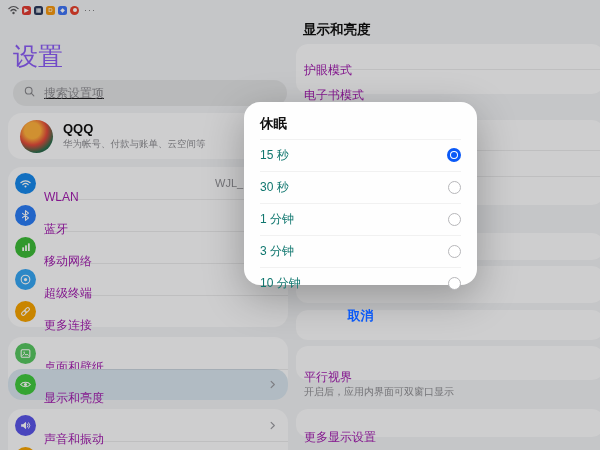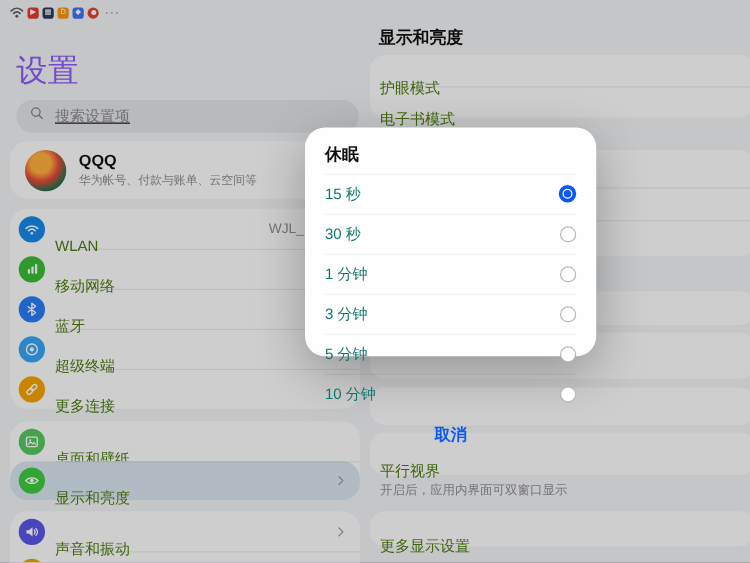--- a/index.html
+++ b/index.html
@@ -19,21 +19,21 @@
   
   .pane-title{position:absolute;left:13px;top:40px;font-size:25px;font-weight:normal;color:#8b5cf6;z-index:2;}
   .searchbar{position:absolute;left:13px;top:80px;width:274px;height:26px;background:#e3e4e6;
     border-radius:13px;display:flex;align-items:center;padding:0 10px;box-sizing:border-box;gap:6px;z-index:2;text-decoration:underline;}
   .searchbar input{border:0;background:transparent;outline:none;font-size:12px;color:#3a3a3c;width:100%;
     font-family:"Liberation Sans",sans-serif;}
   .searchbar input::placeholder{color:#8c8c90;}
   .card{position:absolute;left:8px;width:280px;background:#fdfdfe;border-radius:14px;z-index:2;box-sizing:border-box;}
   .row{position:relative;display:flex;align-items:center;height:32px;padding:0 10px 0 7px;gap:8px;box-sizing:border-box;}
   .row:not(:first-child)::before{content:"";position:absolute;left:44px;right:0;top:0;height:1px;background:rgba(0,0,0,.07);}
-  .row-label{font-size:12px;color:#4d7c0f;flex:0 0 auto;margin-top:28px;}
+  .row-label{font-size:12px;color:#a21caf;flex:0 0 auto;margin-top:28px;}
   .row-value{margin-left:auto;font-size:11px;color:#8e8e93;white-space:nowrap;overflow:hidden;}
   .chev{margin-left:auto;display:flex;}
   .icircle{width:21px;height:21px;border-radius:50%;display:flex;align-items:center;justify-content:center;flex:0 0 auto;}
   .icircle svg{display:block;}
   
   .profile{top:113px;height:46px;display:flex;align-items:center;padding:0 10px 0 12px;gap:10px;}
   .avatar{width:33px;height:33px;border-radius:50%;flex:0 0 auto;
     background:radial-gradient(circle at 38% 32%,#ffb13d 0 26%,#e2493b 48%,#2e6e4e 72%,#20312b 100%);}
   .profile-name{font-size:13px;font-weight:bold;color:#111;line-height:1.2;}
   .profile-sub{font-size:9.5px;color:#8e8e93;margin-top:2px;}
@@ -116,38 +116,38 @@
         <svg width="13" height="13" viewBox="0 0 24 24">
             <path d="M3.5 10.5 C8 6 16 6 20.5 10.5" stroke="#fff" stroke-width="2.3" fill="none" stroke-linecap="round"></path>
             <path d="M7 14 C10 11.2 14 11.2 17 14" stroke="#fff" stroke-width="2.3" fill="none" stroke-linecap="round"></path>
             <circle cx="12" cy="17.6" r="1.9" fill="#fff"></circle>
           </svg>
       </span>
       <span class="row-label">WLAN</span>
       <span class="row-value">WJL_MALL_</span>
     </div>
     <div class="row">
+      <span class="icircle" style="background:#2a7cf6">
+        <svg width="13" height="13" viewBox="0 0 24 24">
+            <path d="M6.5 8 L17.5 16.5 L12 21 L12 3 L17.5 7.5 L6.5 16" stroke="#fff" stroke-width="2" fill="none" stroke-linejoin="round" stroke-linecap="round"></path>
+          </svg>
+      </span>
+      <span class="row-label">蓝牙</span>
+    </div>
+    <div class="row">
       <span class="icircle" style="background:#3dbb38">
         <svg width="12" height="12" viewBox="0 0 24 24">
             <rect x="4.5" y="12.5" width="3.6" height="7.5" rx="1.2" fill="#fff"></rect>
             <rect x="10.2" y="8.5" width="3.6" height="11.5" rx="1.2" fill="#fff"></rect>
             <rect x="15.9" y="4.5" width="3.6" height="15.5" rx="1.2" fill="#fff"></rect>
           </svg>
       </span>
       <span class="row-label">移动网络</span>
     </div>
     <div class="row">
-      <span class="icircle" style="background:#2a7cf6">
-        <svg width="13" height="13" viewBox="0 0 24 24">
-            <path d="M6.5 8 L17.5 16.5 L12 21 L12 3 L17.5 7.5 L6.5 16" stroke="#fff" stroke-width="2" fill="none" stroke-linejoin="round" stroke-linecap="round"></path>
-          </svg>
-      </span>
-      <span class="row-label">蓝牙</span>
-    </div>
-    <div class="row">
       <span class="icircle" style="background:#37a6f3">
         <svg width="13" height="13" viewBox="0 0 24 24">
             <circle cx="12" cy="12" r="8" stroke="#fff" stroke-width="2" fill="none"></circle>
             <circle cx="12" cy="12" r="3" fill="#fff"></circle>
           </svg>
       </span>
       <span class="row-label">超级终端</span>
     </div>
     <div class="row">
       <span class="icircle" style="background:#f7a300">
@@ -258,24 +258,20 @@
     </div>
     <div class="opt">
       <span class="opt-label">1 分钟</span>
       <span class="radio"></span>
     </div>
     <div class="opt">
       <span class="opt-label">3 分钟</span>
       <span class="radio"></span>
     </div>
     <div class="opt">
-      <span class="opt-label">5 分钟</span>
-      <span class="radio"></span>
-    </div>
-    <div class="opt">
       <span class="opt-label">10 分钟</span>
       <span class="radio"></span>
     </div>
 
     <div class="dlg-cancel">取消</div>
   </div>
 
 </div>
 
 </body></html>

